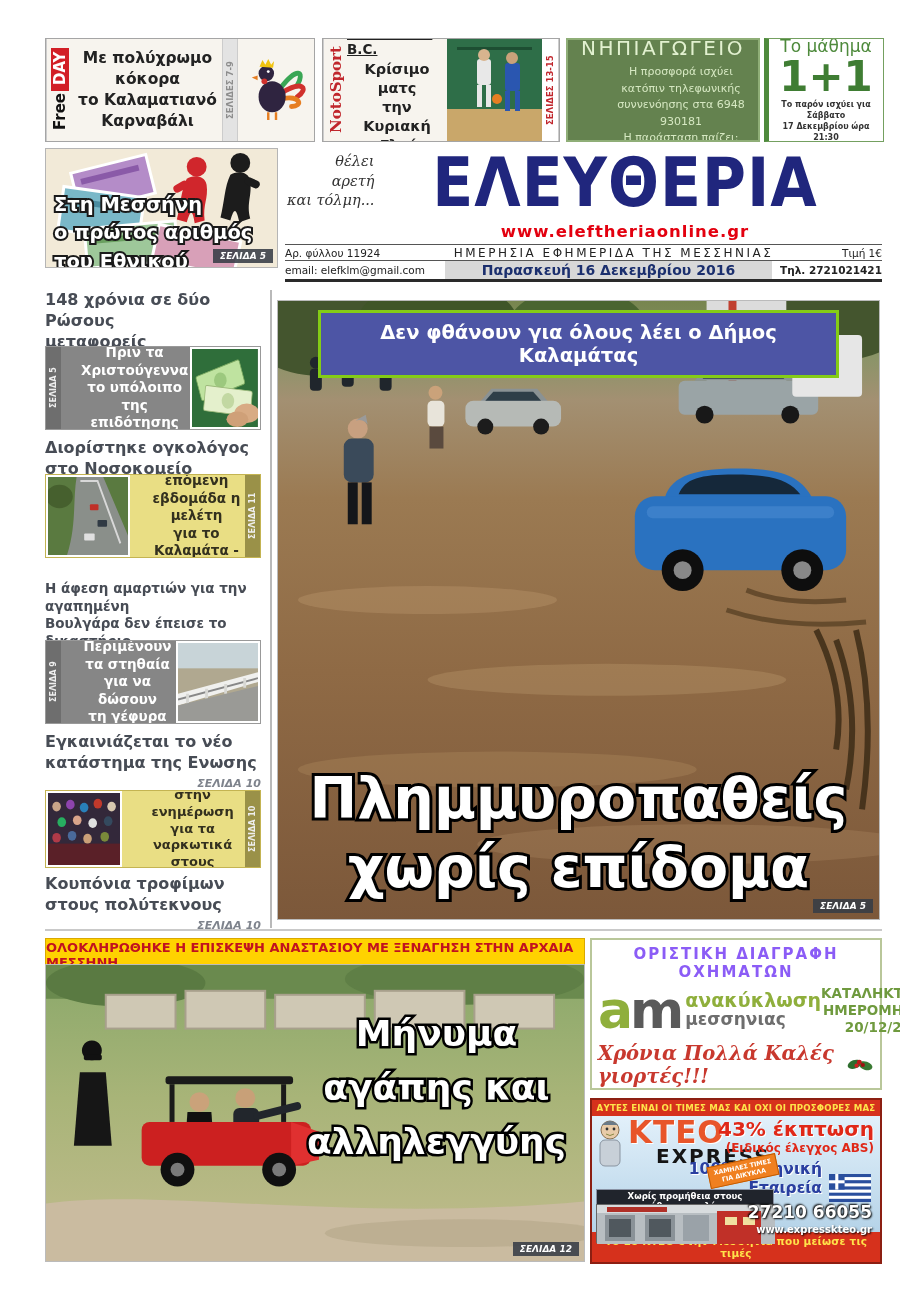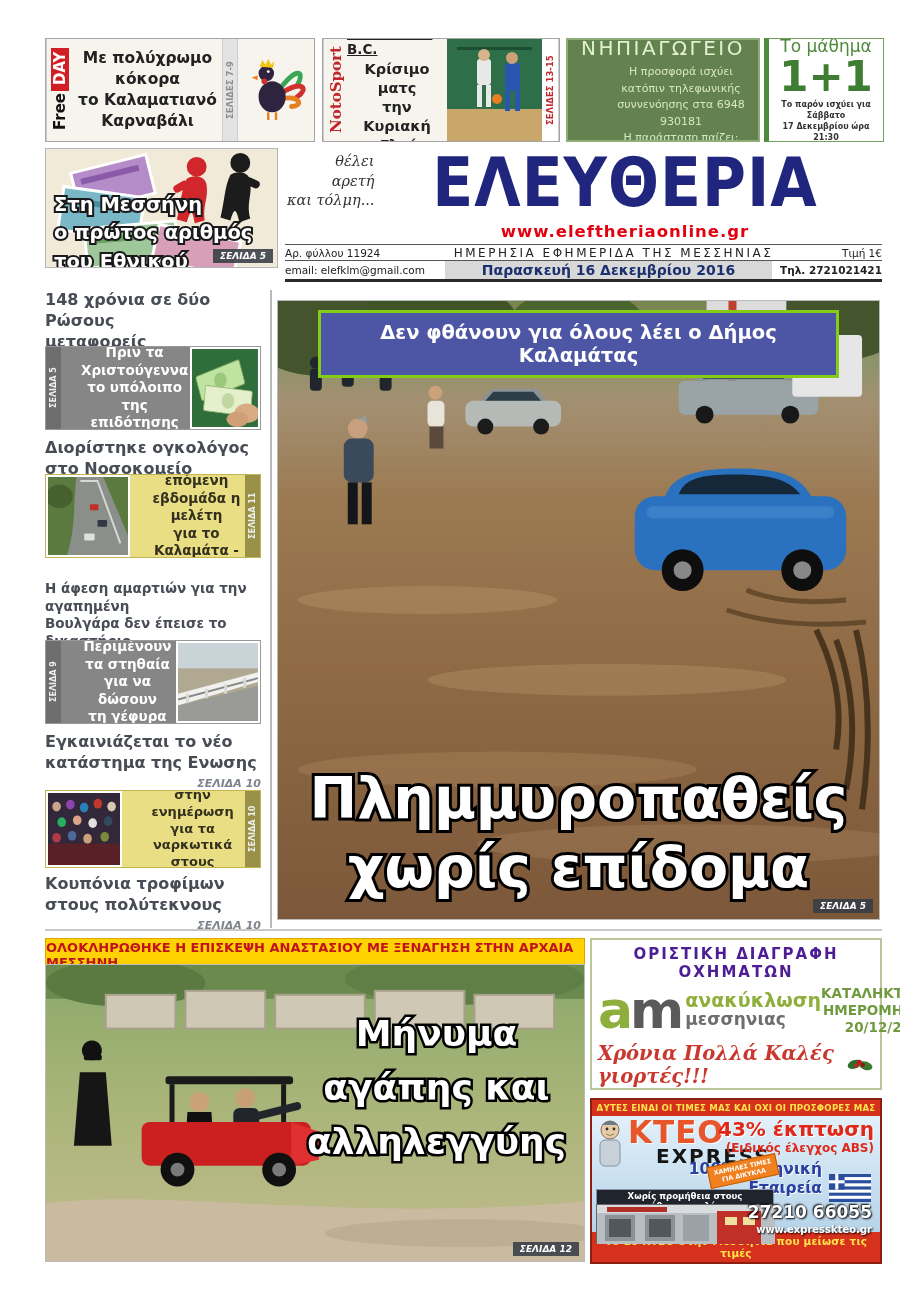--- a/index.html
+++ b/index.html
@@ -82,21 +82,21 @@
 
   
   .banner { position: absolute; left: 45px; top: 938px; width: 540px; height: 34px; background: #ffd200; color: #c1121f; font-weight: bold; font-size: 13px; display: flex; align-items: center; justify-content: center; border: 1px solid #d9a800; }
   .priests { position: absolute; left: 45px; top: 964px; width: 540px; height: 298px; border: 1px solid #bbb; overflow: hidden; }
   .priests svg.art { position: absolute; inset: 0; width: 100%; height: 100%; }
   .bottom-headline { position: absolute; right: 18px; top: 42px; text-align: center; font-size: 36px; font-weight: 800; color: #fff; -webkit-text-stroke: 5px #000; paint-order: stroke fill; line-height: 1.5; z-index: 2; }
   .priests .page-badge { right: 5px; bottom: 5px; }
 
   
   .recycle { position: absolute; left: 590px; top: 938px; width: 292px; height: 152px; background: #fff; border: 2px solid #b9c79a; padding: 5px 6px; }
-  .rc-title { text-align: center; font-weight: bold; font-size: 15px; letter-spacing: 2px; color: #4c1d95; }
+  .rc-title { text-align: center; font-weight: bold; font-size: 15px; letter-spacing: 2px; color: #8b5cf6; }
   .rc-row { display: flex; align-items: center; margin-top: 4px; }
   .rc-logo { font-size: 52px; font-weight: 800; line-height: 0.9; letter-spacing: -3px; }
   .rc-logo .a { color: #8faf3c; } .rc-logo .m { color: #5a5a5a; }
   .rc-name { margin-left: 4px; line-height: 1.05; }
   .rc-name .n1 { color: #8faf3c; font-size: 19px; font-weight: bold; }
   .rc-name .n2 { color: #6e6e6e; font-size: 17px; font-weight: bold; }
   .rc-dead { margin-left: auto; text-align: right; color: #6f9a3e; font-weight: bold; font-size: 13.5px; line-height: 1.25; }
   .rc-greet { margin-top: 6px; display: flex; align-items: center; }
   .rc-greet .g { font-family: "DejaVu Serif", serif; font-style: italic; font-weight: bold; color: #c8382e; font-size: 19.5px; }
 

